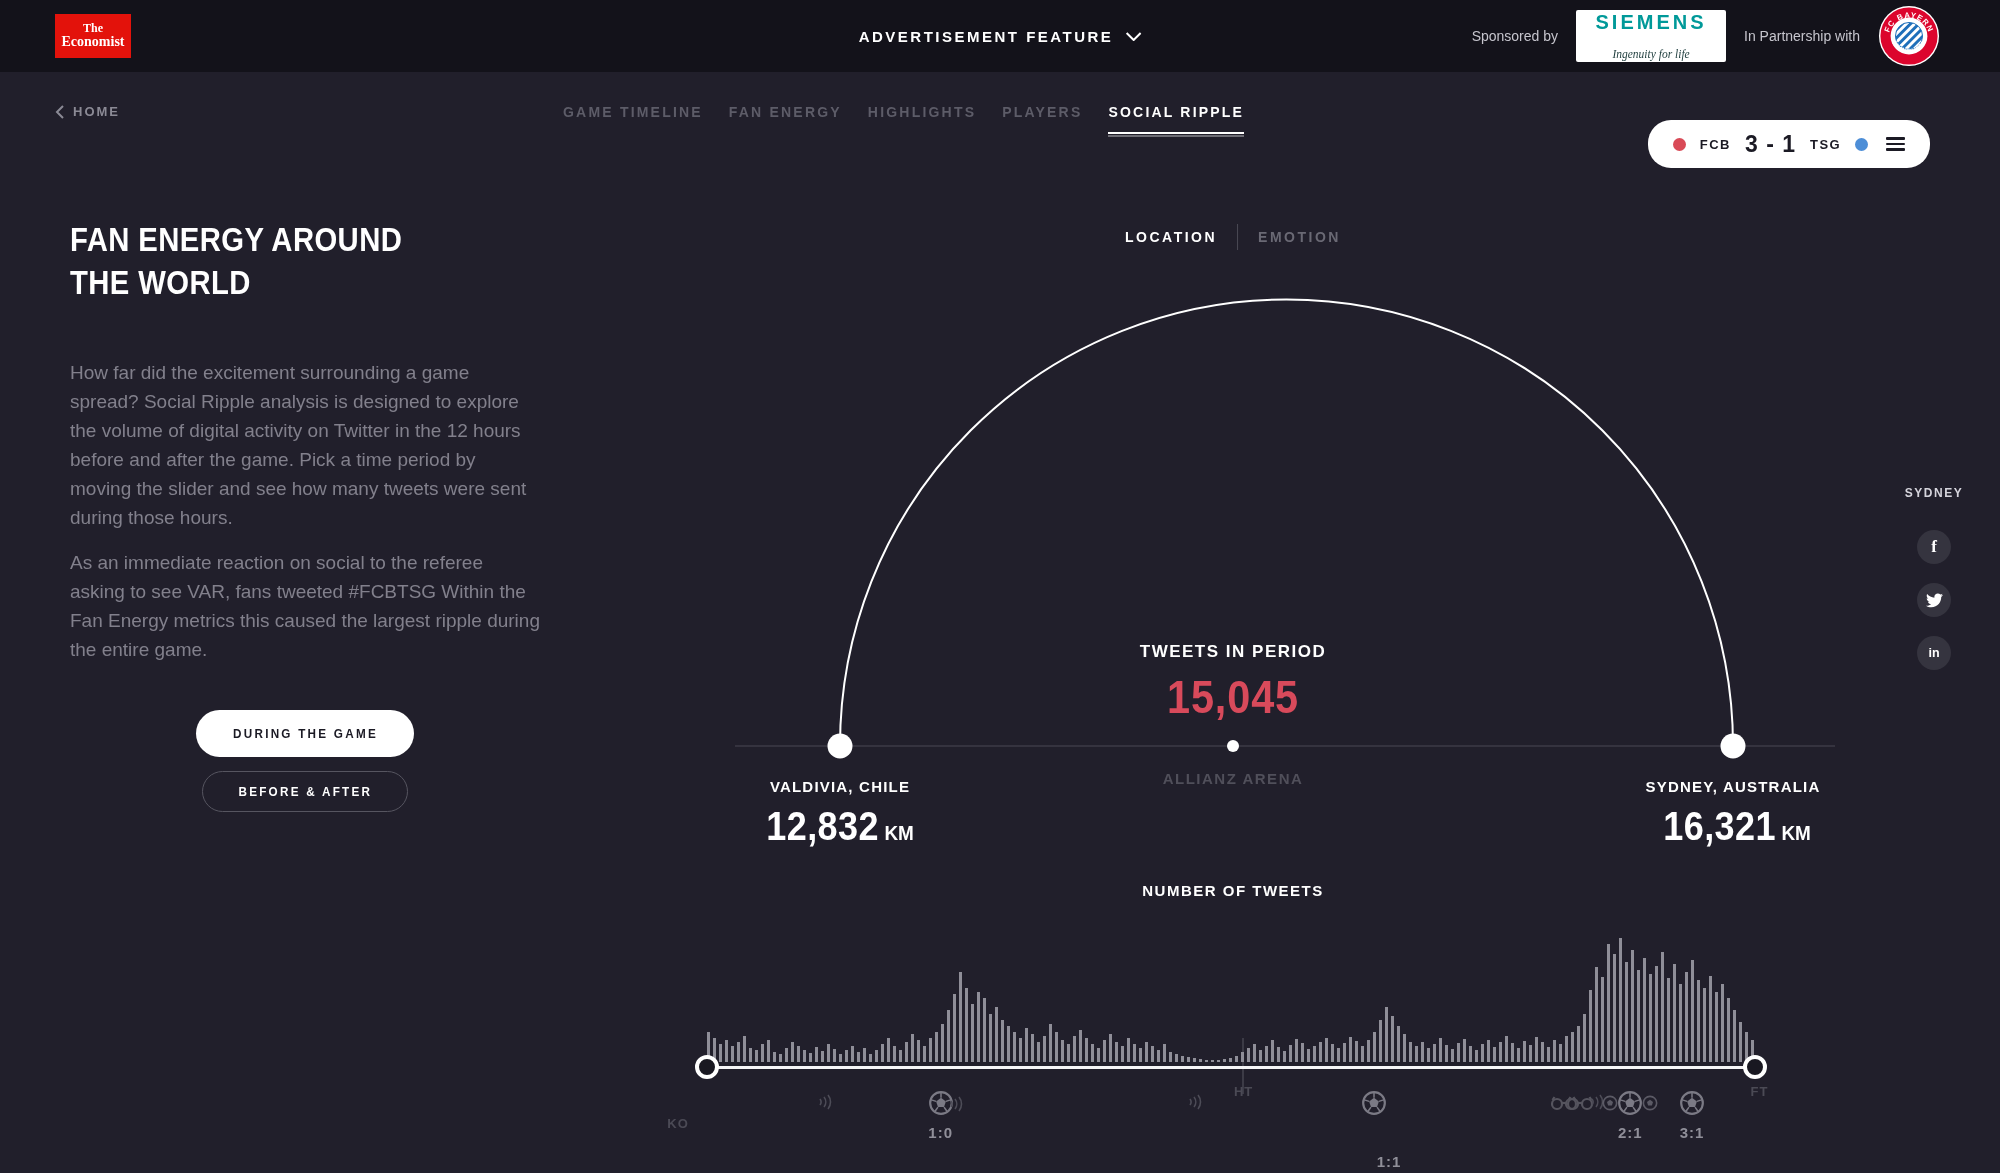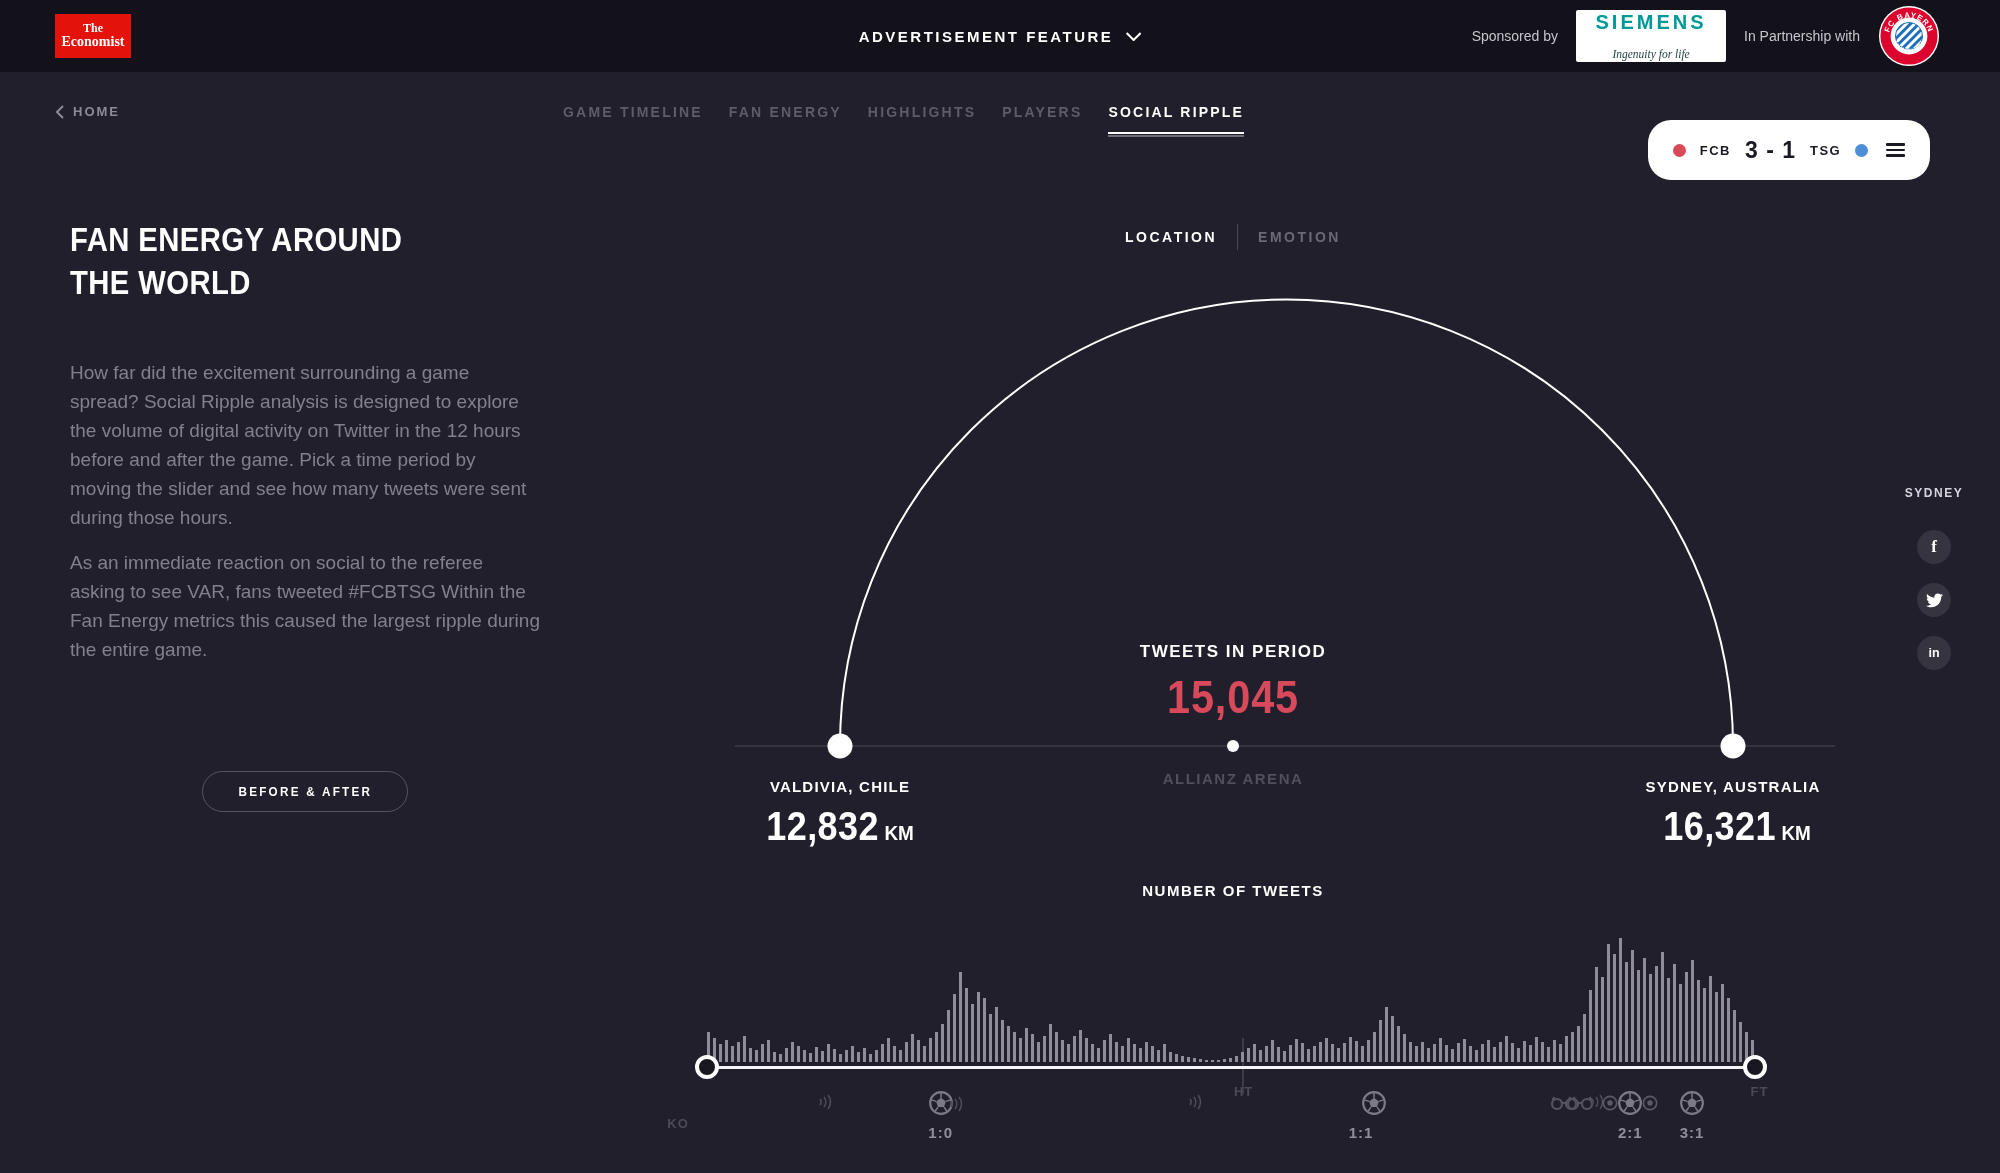--- a/index.html
+++ b/index.html
@@ -24,21 +24,21 @@
   .siemens-word { color:#009999; font-weight:bold; font-size:20px; letter-spacing:3px; line-height:1; }
   .siemens-tag { color:#1d3c3c; font-family:"Liberation Serif", serif; font-style:italic; font-size:11.5px; margin-top:16px; }
 
   
   .home { position:absolute; left:55px; top:104px; display:flex; align-items:center; gap:9px;
     color:#8b8a95; font-size:13px; font-weight:bold; letter-spacing:2px; cursor:pointer; }
   .tabs { position:absolute; left:563px; top:104px; display:flex; gap:26px; }
   .tab { color:#5d5c68; font-size:14px; font-weight:bold; letter-spacing:2.2px; padding-bottom:14px; cursor:pointer; position:relative; }
   .tab.active { color:#fff;text-align:center; }
   .tab.active::after { content:""; position:absolute; left:0; right:0; bottom:0; height:2px; background:#fff; box-shadow:0 3px 0 rgba(255,255,255,.35); }
-  .score-pill { position:absolute; left:1648px; top:120px; width:282px; height:60px; background:#fff; border-radius:23px;
+  .score-pill { position:absolute; left:1648px; top:120px; width:282px; height:48px; background:#fff; border-radius:23px;
     display:flex; align-items:center; justify-content:center; gap:14px; cursor:pointer; }
   .dot { width:13px; height:13px; border-radius:50%; }
   .score-pill .code { color:#1b1a24; font-size:13px; font-weight:bold; letter-spacing:1.5px; }
   .score-pill .val { color:#1b1a24; font-size:23px; font-weight:bold; letter-spacing:1px; }
   .burger { display:flex; flex-direction:column; gap:3px; margin-left:4px; }
   .burger span { display:block; width:19px; height:2.5px; background:#1b1a24; border-radius:1px; }
 
   
   .h1 { position:absolute; left:70px; top:218px; width:455px; color:#fff; font-size:34px; font-weight:bold;
     line-height:43px; letter-spacing:.5px; transform:scaleX(.86); transform-origin:left top; }
@@ -167,20 +167,23 @@
     <span class="burger">
         <span></span>
         <span></span>
         <span></span>
       </span>
   </div>
 
   <h1 class="h1">FAN ENERGY AROUND THE WORLD</h1>
   <p class="p p1">How far did the excitement surrounding a game spread? Social Ripple analysis is designed to explore the volume of digital activity on Twitter in the 12 hours before and after the game. Pick a time period by moving the slider and see how many tweets were sent during those hours.</p>
   <p class="p p2">As an immediate reaction on social to the referee asking to see VAR, fans tweeted #FCBTSG Within the Fan Energy metrics this caused the largest ripple during the entire game.</p>
+  <div class="btn btn1">
+    <span class="bl">DURING THE GAME</span>
+  </div>
   <div class="btn btn2">
     <span class="bl">BEFORE &amp; AFTER</span>
   </div>
 
   <div class="modes">
     <span class="mode active">LOCATION</span>
     <span class="mode-sep"></span>
     <span class="mode">EMOTION</span>
   </div>
 
@@ -419,21 +422,21 @@
           <circle cx="12" cy="12" r="10" fill="none" stroke="#7b7a85" stroke-width="2"></circle>
           <polygon points="12,7.2 16.5,10.5 14.8,15.8 9.2,15.8 7.5,10.5" fill="#7b7a85"></polygon>
           <g stroke="#7b7a85" stroke-width="1.4">
             <line x1="12" y1="7.2" x2="12" y2="2.6"></line>
             <line x1="16.5" y1="10.5" x2="20.9" y2="9.1"></line>
             <line x1="14.8" y1="15.8" x2="17.5" y2="19.6"></line>
             <line x1="9.2" y1="15.8" x2="6.5" y2="19.6"></line>
             <line x1="7.5" y1="10.5" x2="3.1" y2="9.1"></line>
           </g>
         </svg></div>
-      <div class="tl-score" style="left: 1361px;">1:1</div>
+      <div class="tl-score" style="left: 1389px; margin-top: 29px;">1:1</div>
       <div class="tl-icon" style="left: 1564.26px;"><svg width="28" height="18" viewBox="0 0 28 16" fill="none" stroke="#55545e" stroke-width="2.2" style="margin-top:4px">
           <circle cx="7" cy="9" r="5"></circle>
           <circle cx="21" cy="9" r="5"></circle>
           <path d="M12 8 h4"></path>
           <path d="M2.5 5 l2 -3"></path>
           <path d="M25.5 5 l-2 -3"></path>
         </svg></div>
       <div class="tl-icon" style="left: 1579.98px;"><svg width="28" height="18" viewBox="0 0 28 16" fill="none" stroke="#55545e" stroke-width="2.2" style="margin-top:4px">
           <circle cx="7" cy="9" r="5"></circle>
           <circle cx="21" cy="9" r="5"></circle>

